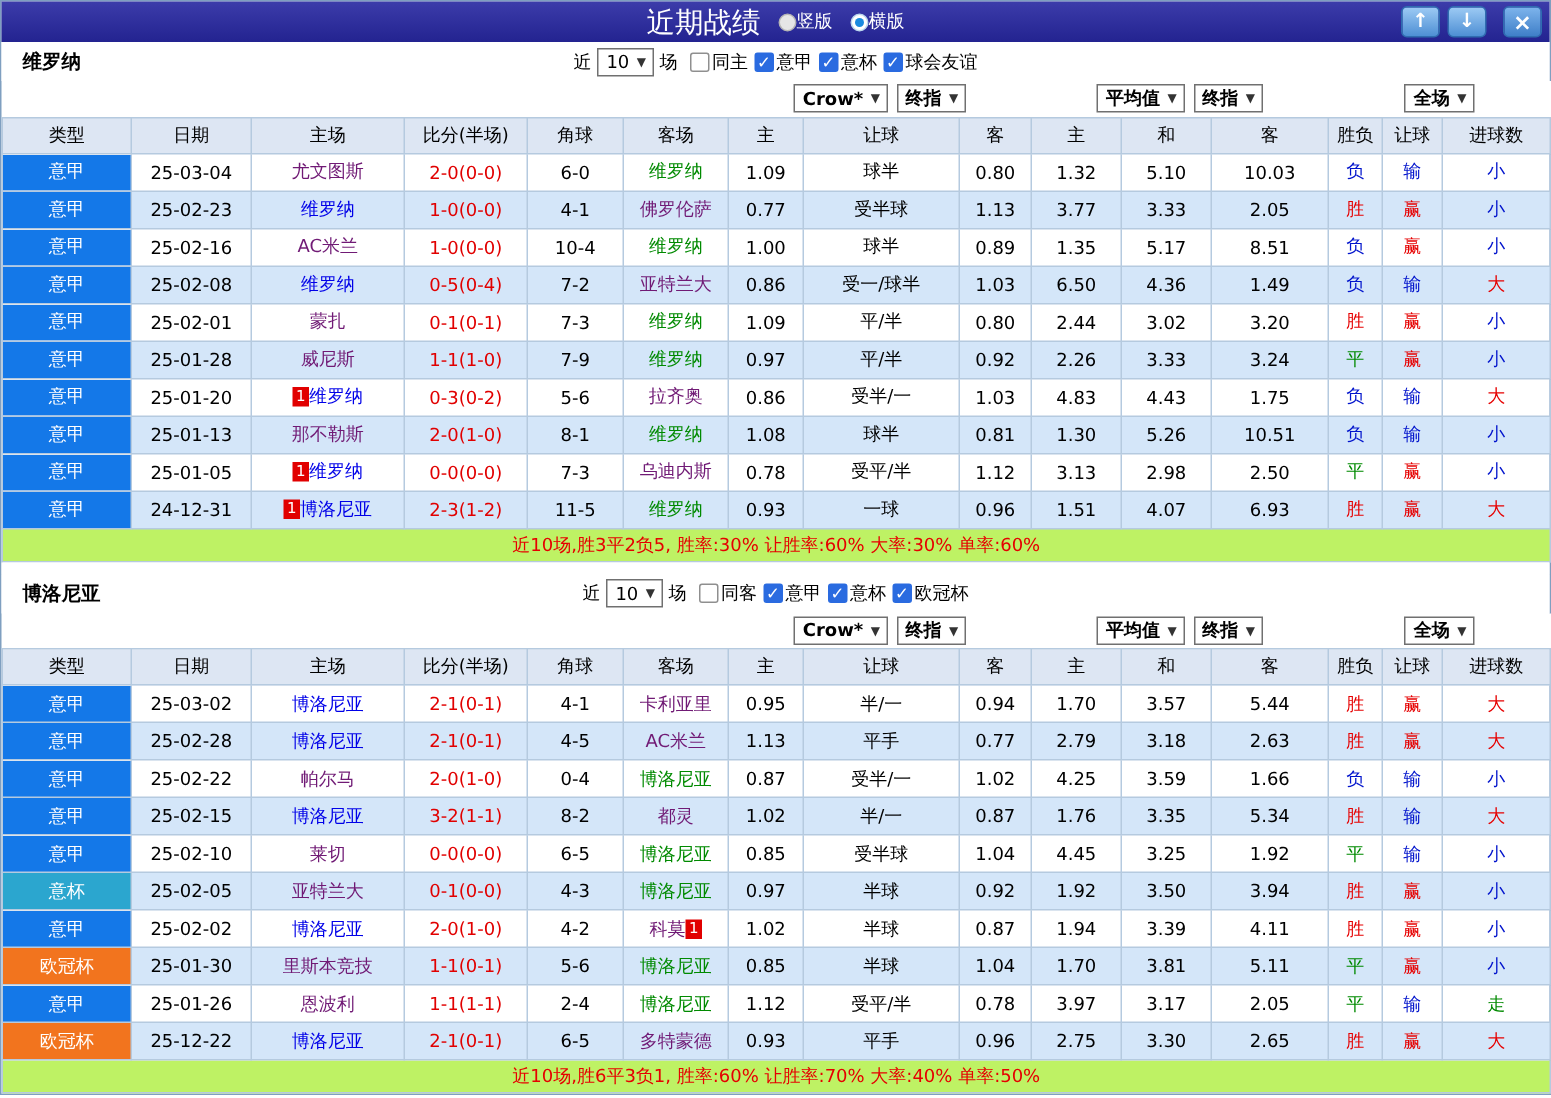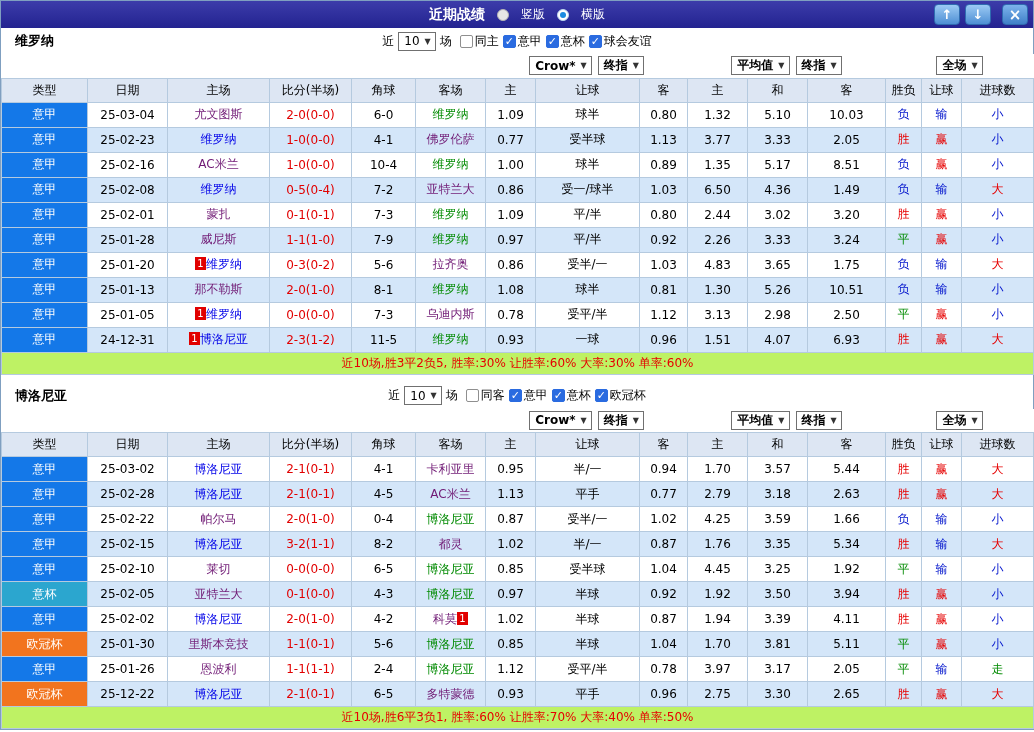--- a/index.html
+++ b/index.html
@@ -15,22 +15,22 @@
   
   .titlebar {
     height:27px; position:relative;
     background:linear-gradient(#3c3caa,#232390);
     display:flex; align-items:center; color:#fff; padding:0 5px;
   }
   .tb-center {
     position:absolute; left:0; right:0; top:0; bottom:0;
     display:flex; align-items:center; justify-content:center; gap:12px;
   }
-  .tb-title { font-weight:bold; font-size:14px; }
-  .mode-label { display:inline-flex; align-items:center; gap:12px; cursor:pointer; }
+  .tb-title { font-weight:normal; font-size:19px; }
+  .mode-label { display:inline-flex; align-items:center; gap:0; cursor:pointer; }
   .radio {
     width:12px; height:12px; border-radius:50%;
     background:#e6e6e6; border:1px solid #b5b5b5;
     position:relative; display:inline-block;
   }
   .radio.checked { background:#fff; border-color:#bcd7ee; }
   .radio.checked::after {
     content:""; position:absolute; left:2px; top:2px;
     width:6px; height:6px; border-radius:50%; background:#1a8ae0;
   }
@@ -333,21 +333,21 @@
             <td class="lg lg-serie">意甲</td>
             <td>25-01-20</td>
             <td><span class="badge">1</span><span class="tm-home">维罗纳</span></td>
             <td class="score">0-3(0-2)</td>
             <td>5-6</td>
             <td><span class="tm-plain">拉齐奥</span></td>
             <td>0.86</td>
             <td>受半/一</td>
             <td>1.03</td>
             <td>4.83</td>
-            <td>3.65</td>
+            <td>4.43</td>
             <td>1.75</td>
             <td class="v-lose">负</td>
             <td class="v-lose">输</td>
             <td class="v-win">大</td>
           </tr>
           <tr>
             <td class="lg lg-serie">意甲</td>
             <td>25-01-13</td>
             <td><span class="tm-plain">那不勒斯</span></td>
             <td class="score">2-0(1-0)</td>

